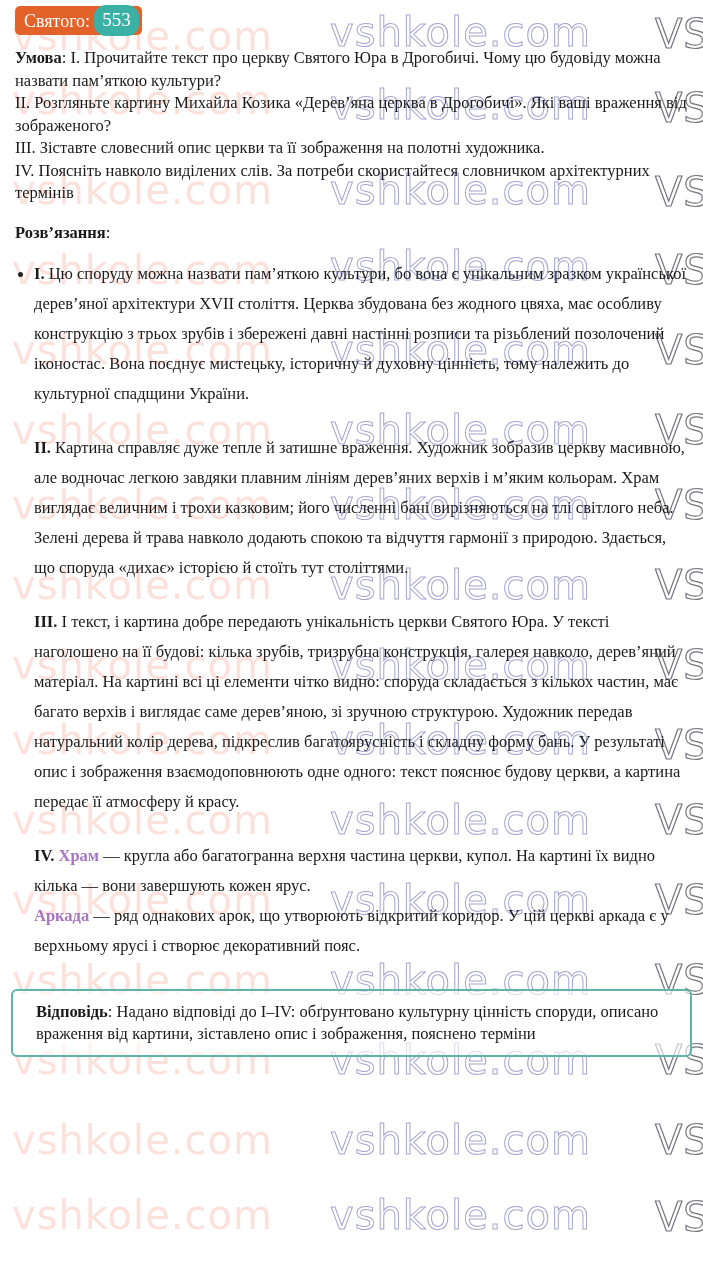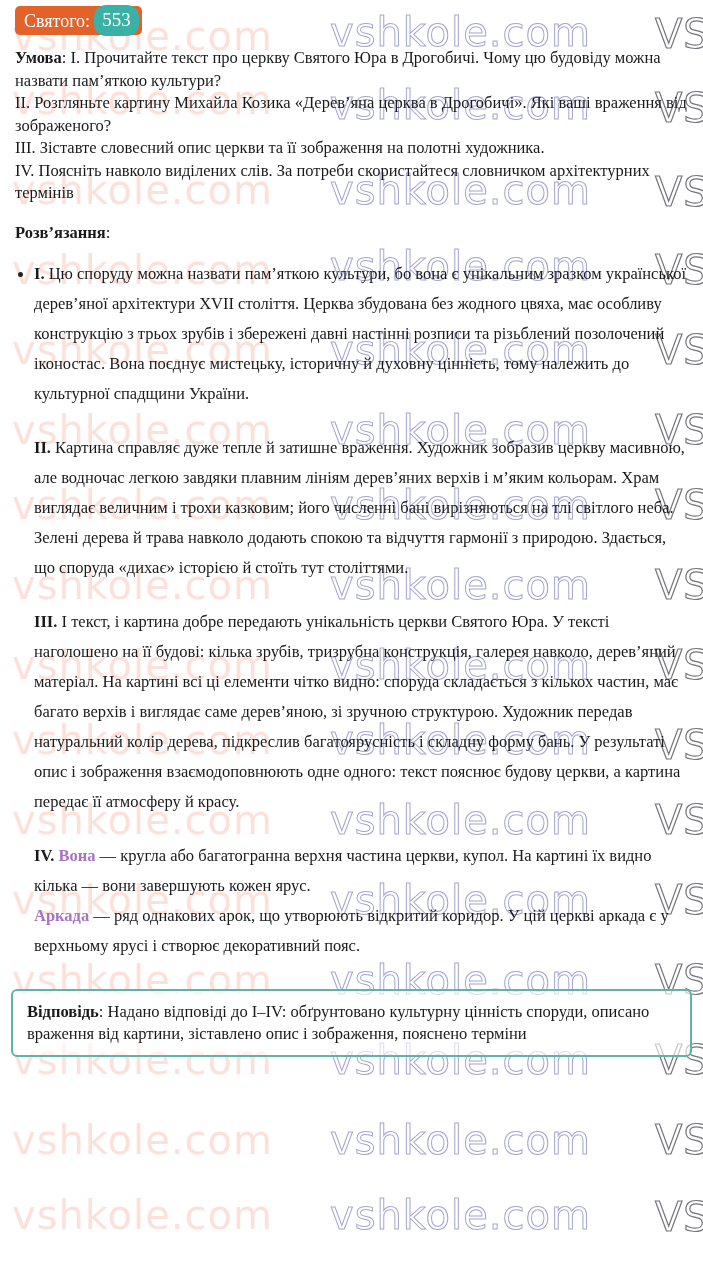--- a/index.html
+++ b/index.html
@@ -34,21 +34,21 @@
     .bullet { position: relative; }
     .bullet::before {
       content: ""; position: absolute; left: -16px; top: 13px;
       width: 5px; height: 5px; border-radius: 50%; background: #222;
     }
     .term { color: #a774c1; font-weight: bold; }
     .terms p { margin: 0 0 0 19px; }
     .final-box {
       margin: 28px -5px 0 -4px;
       border: 2px solid #5fb3a9; border-radius: 6px;
-      padding: 10px 14px 10px 14px;
+      padding: 10px 14px 10px 23px;
       font-size: 16.5px; line-height: 22px;
       background: rgba(255,255,255,0.6);
     }
     .wm { position: absolute; z-index: 1; pointer-events: none;
       font-family: "DejaVu Sans", sans-serif; font-size: 40px; letter-spacing: 1px; line-height: 1; }
     .wm-red { color: rgba(240,120,90,0.22); }
     .wm-out { color: transparent; -webkit-text-stroke: 1px rgba(90,90,170,0.55); }
     .wm-vs { color: transparent; -webkit-text-stroke: 1.2px rgba(70,70,80,0.75); }
   </style>
 </head>
@@ -135,21 +135,21 @@
   </div>
 
   <div class="sol-head"><b>Розв’язання</b>:</div>
 
   <div class="answer-block">
     <p class="bullet"><b>I.</b> <span>Цю споруду можна назвати пам’яткою культури, бо вона є унікальним зразком української дерев’яної архітектури XVII століття. Церква збудована без жодного цвяха, має особливу конструкцію з трьох зрубів і збережені давні настінні розписи та різьблений позолочений іконостас. Вона поєднує мистецьку, історичну й духовну цінність, тому належить до культурної спадщини України.</span></p>
     <p><b>II.</b> <span>Картина справляє дуже тепле й затишне враження. Художник зобразив церкву масивною, але водночас легкою завдяки плавним лініям дерев’яних верхів і м’яким кольорам. Храм виглядає величним і трохи казковим; його численні бані вирізняються на тлі світлого неба. Зелені дерева й трава навколо додають спокою та відчуття гармонії з природою. Здається, що споруда «дихає» історією й стоїть тут століттями.</span></p>
     <p><b>III.</b> <span>І текст, і картина добре передають унікальність церкви Святого Юра. У тексті наголошено на її будові: кілька зрубів, тризрубна конструкція, галерея навколо, дерев’яний матеріал. На картині всі ці елементи чітко видно: споруда складається з кількох частин, має багато верхів і виглядає саме дерев’яною, зі зручною структурою. Художник передав натуральний колір дерева, підкреслив багатоярусність і складну форму бань. У результаті опис і зображення взаємодоповнюють одне одного: текст пояснює будову церкви, а картина передає її атмосферу й красу.</span></p>
 
     <div class="terms">
-      <p><b>IV.</b> <span class="term">Вона</span><span> — кругла або багатогранна верхня частина церкви, купол. На картині їх видно кілька — вони завершують кожен ярус.</span></p>
+      <p><b>IV.</b> <span class="term">Храм</span><span> — кругла або багатогранна верхня частина церкви, купол. На картині їх видно кілька — вони завершують кожен ярус.</span></p>
       <p><span class="term">Аркада</span><span> — ряд однакових арок, що утворюють відкритий коридор. У цій церкві аркада є у верхньому ярусі і створює декоративний пояс.</span></p>
     </div>
   </div>
 
   <div class="final-box">
     <b>Відповідь</b>: <span>Надано відповіді до I–IV: обґрунтовано культурну цінність споруди, описано враження від картини, зіставлено опис і зображення, пояснено терміни</span>
   </div>
 </div>
 
 </body></html>

